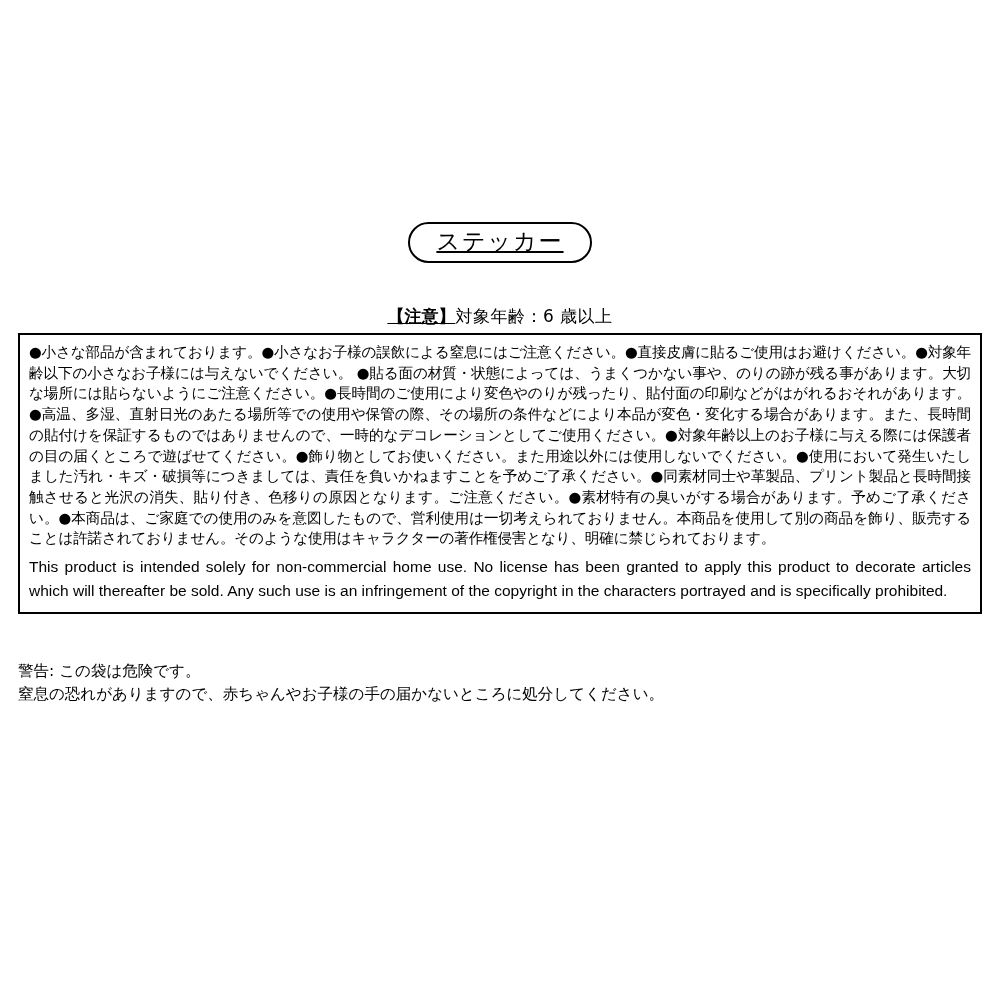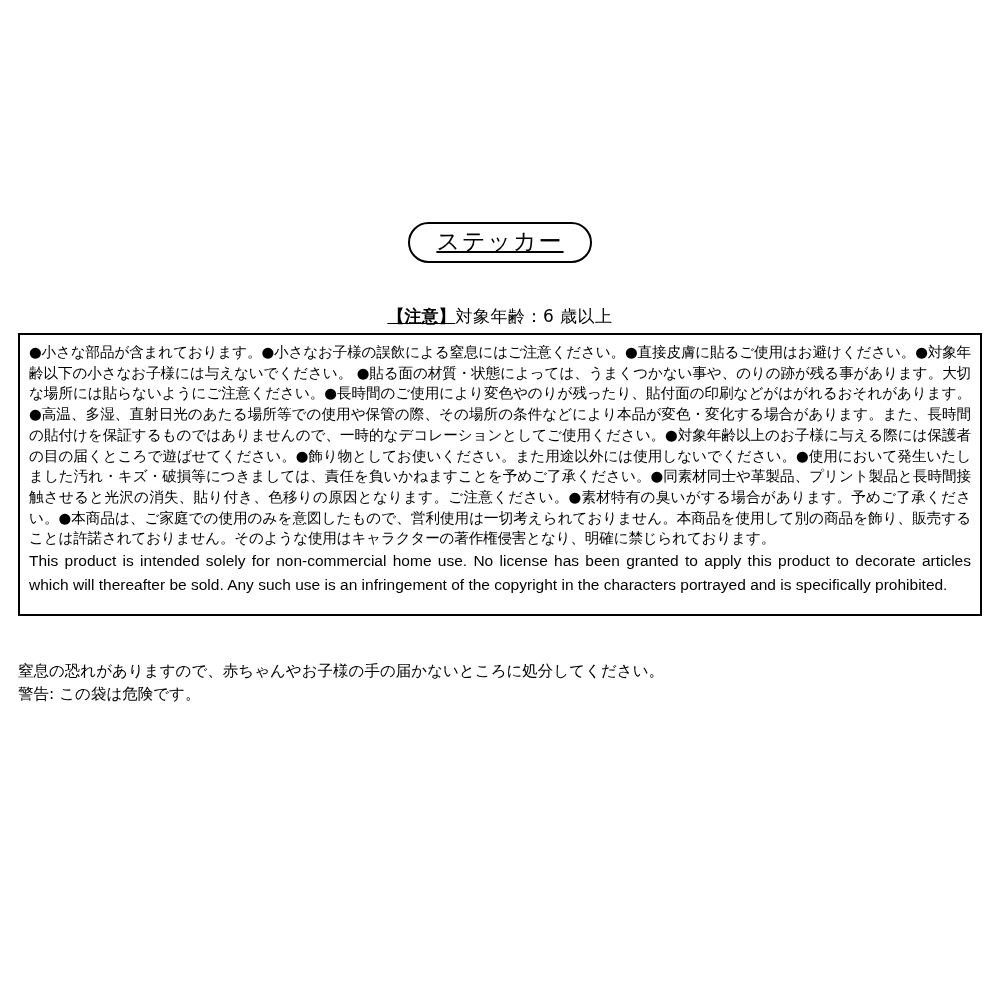--- a/index.html
+++ b/index.html
@@ -64,31 +64,32 @@
   }
 
   
   .notice-box {
     position: absolute;
     left: 18px;
     top: 333px;
     width: 964px;
     border: 2px solid #000;
     box-sizing: border-box;
-    padding: 7px 9px 17px 9px;
+    padding: 7px 9px 9px 9px;
   }
   .jp-body {
     font-family: "DejaVu Sans", sans-serif;
     font-size: 14.6px;
     line-height: 1.42;
     text-align: justify;
     text-justify: inter-character;
     letter-spacing: -0.2px;
   }
   .en-body {
+    margin-top: 6px;
     font-family: "Liberation Sans", sans-serif;
     font-size: 15.5px;
     line-height: 1.55;
     text-align: justify;
   }
 
   
   .warning-block {
     position: absolute;
     left: 18px;
@@ -114,17 +115,17 @@
   <div class="caution-line">
     <span class="caution-label">【注意】</span><span class="caution-age">対象年齢：6 歳以上</span>
   </div>
 
   <div class="notice-box">
     <div class="jp-body">●小さな部品が含まれております。●小さなお子様の誤飲による窒息にはご注意ください。●直接皮膚に貼るご使用はお避けください。●対象年齢以下の小さなお子様には与えないでください。 ●貼る面の材質・状態によっては、うまくつかない事や、のりの跡が残る事があります。大切な場所には貼らないようにご注意ください。●長時間のご使用により変色やのりが残ったり、貼付面の印刷などがはがれるおそれがあります。●高温、多湿、直射日光のあたる場所等での使用や保管の際、その場所の条件などにより本品が変色・変化する場合があります。また、長時間の貼付けを保証するものではありませんので、一時的なデコレーションとしてご使用ください。●対象年齢以上のお子様に与える際には保護者の目の届くところで遊ばせてください。●飾り物としてお使いください。また用途以外には使用しないでください。●使用において発生いたしました汚れ・キズ・破損等につきましては、責任を負いかねますことを予めご了承ください。●同素材同士や革製品、プリント製品と長時間接触させると光沢の消失、貼り付き、色移りの原因となります。ご注意ください。●素材特有の臭いがする場合があります。予めご了承ください。●本商品は、ご家庭での使用のみを意図したもので、営利使用は一切考えられておりません。本商品を使用して別の商品を飾り、販売することは許諾されておりません。そのような使用はキャラクターの著作権侵害となり、明確に禁じられております。</div>
     <div class="en-body">This product is intended solely for non-commercial home use. No license has been granted to apply this product to decorate articles which will thereafter be sold. Any such use is an infringement of the copyright in the characters portrayed and is specifically prohibited.</div>
   </div>
 
   <div class="warning-block">
+    <div>警告: この袋は危険です。</div>
     <div>窒息の恐れがありますので、赤ちゃんやお子様の手の届かないところに処分してください。</div>
-    <div>警告: この袋は危険です。</div>
   </div>
 
 </div>
 
 </body></html>

